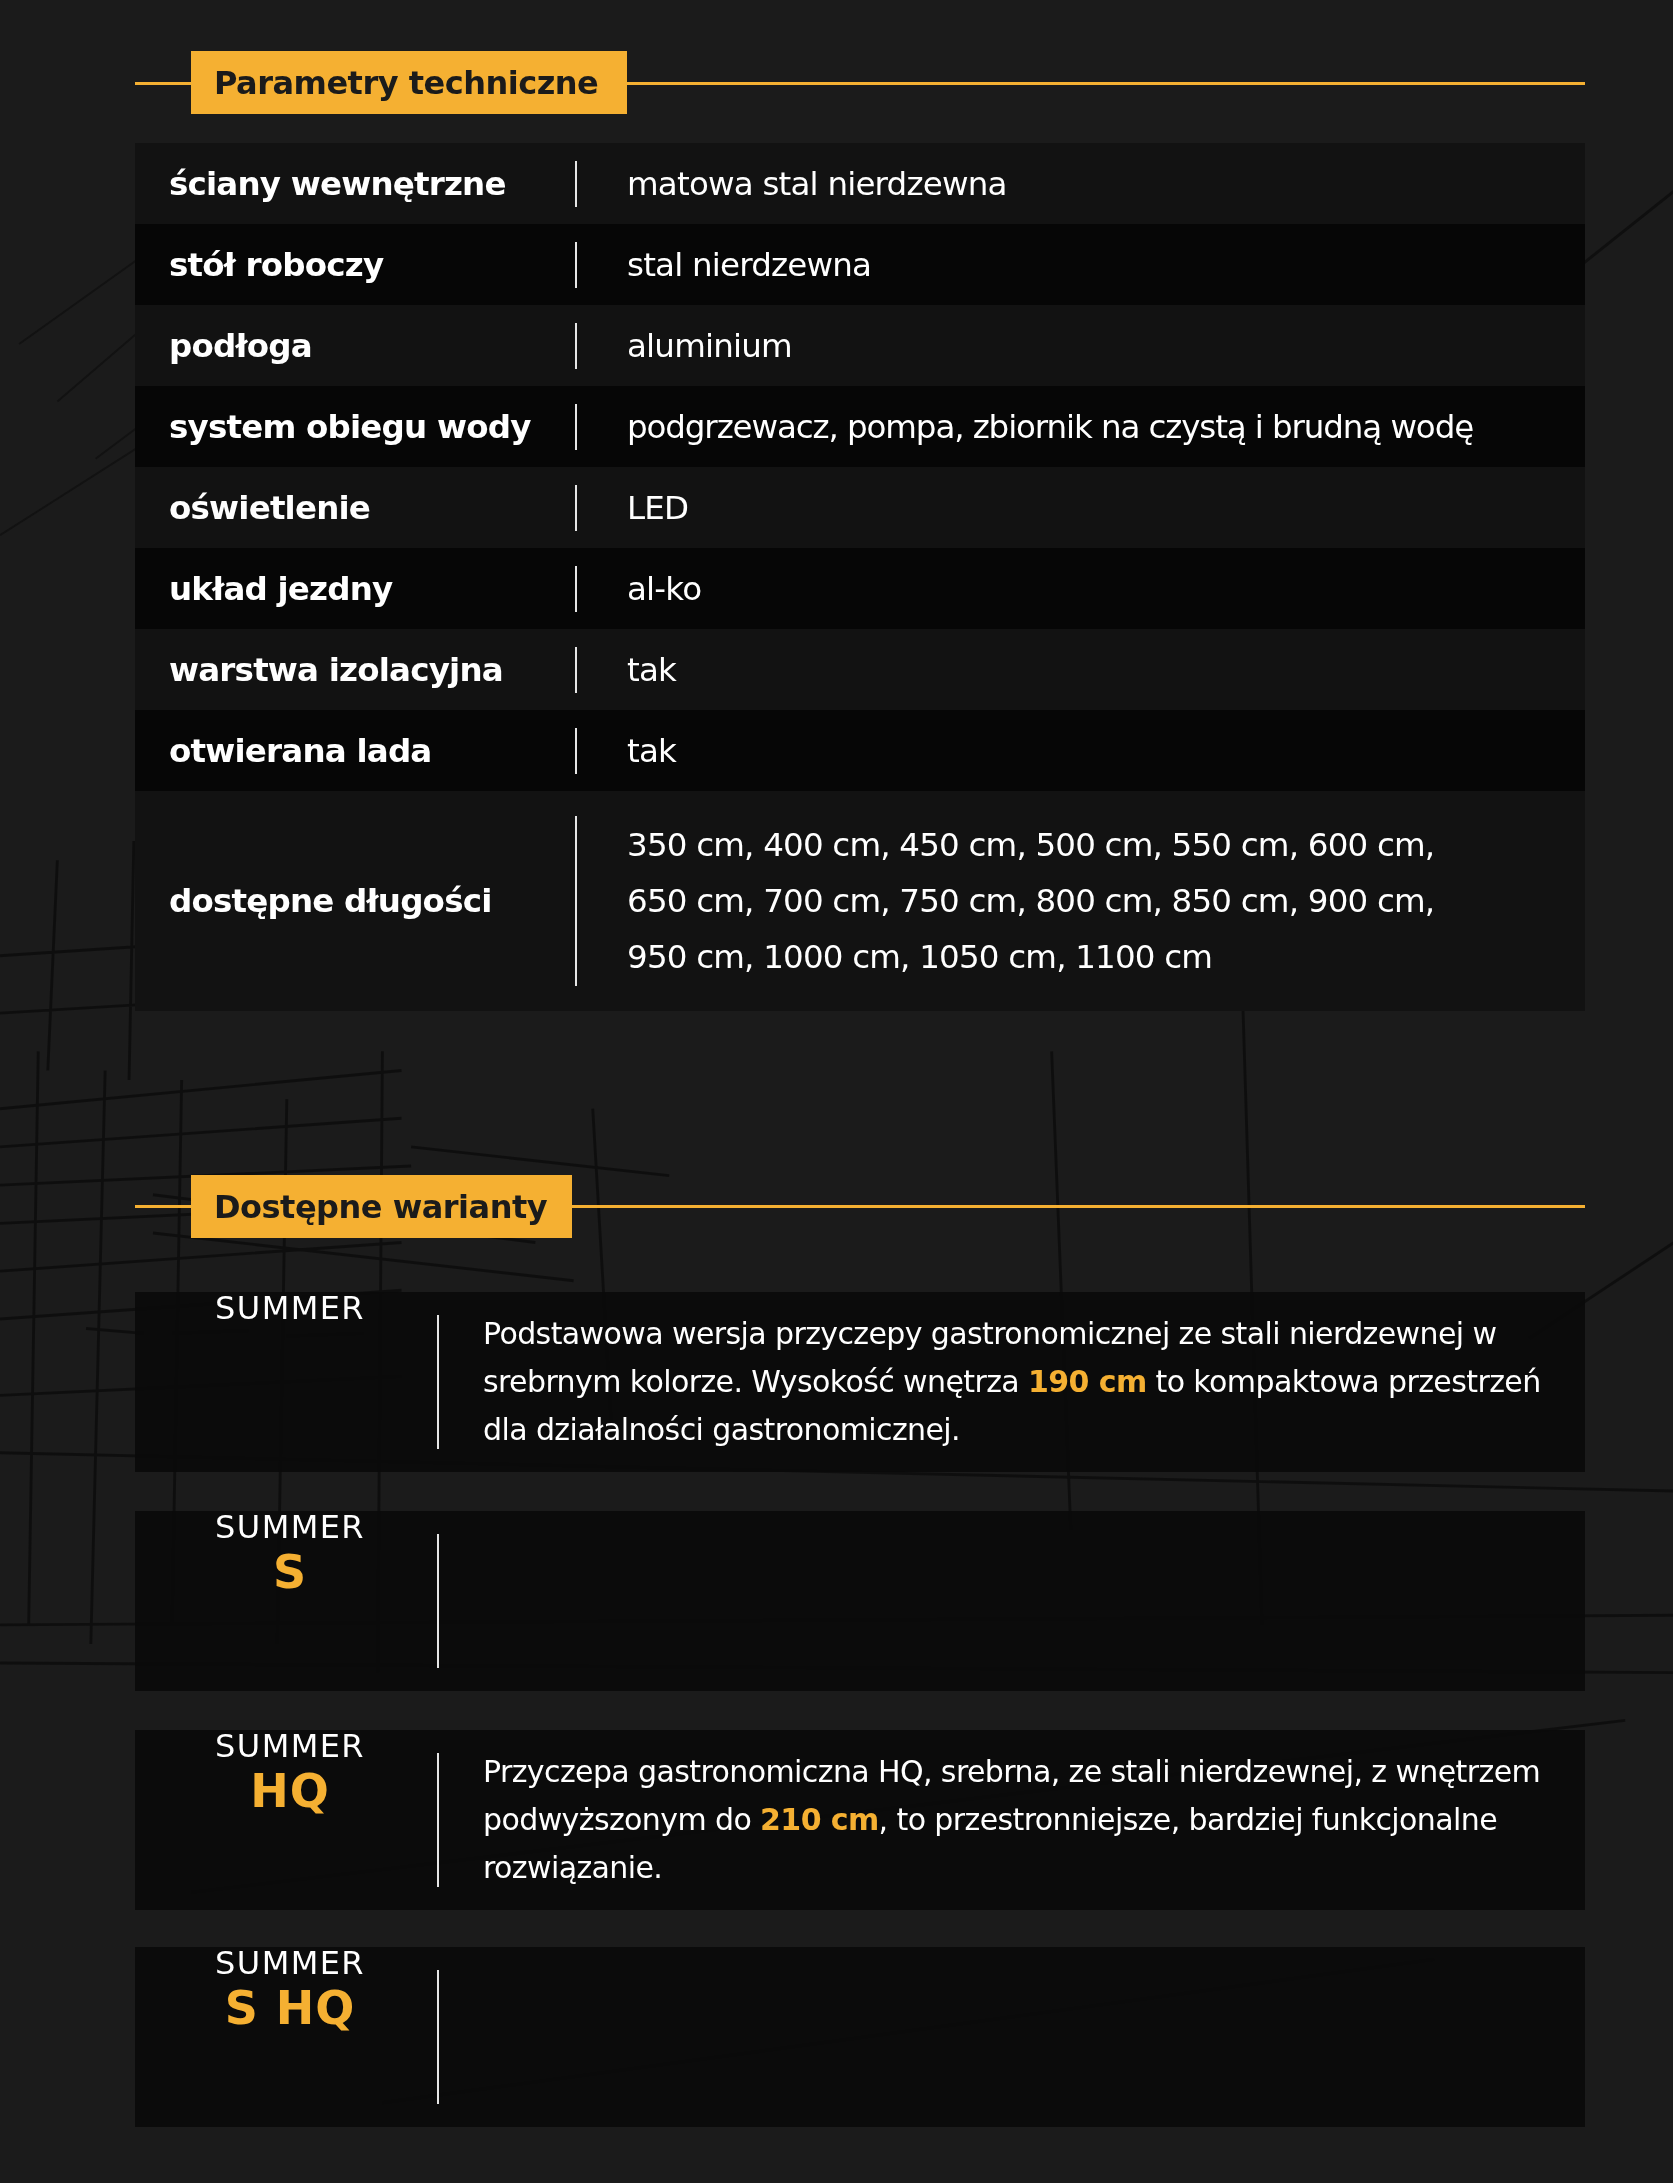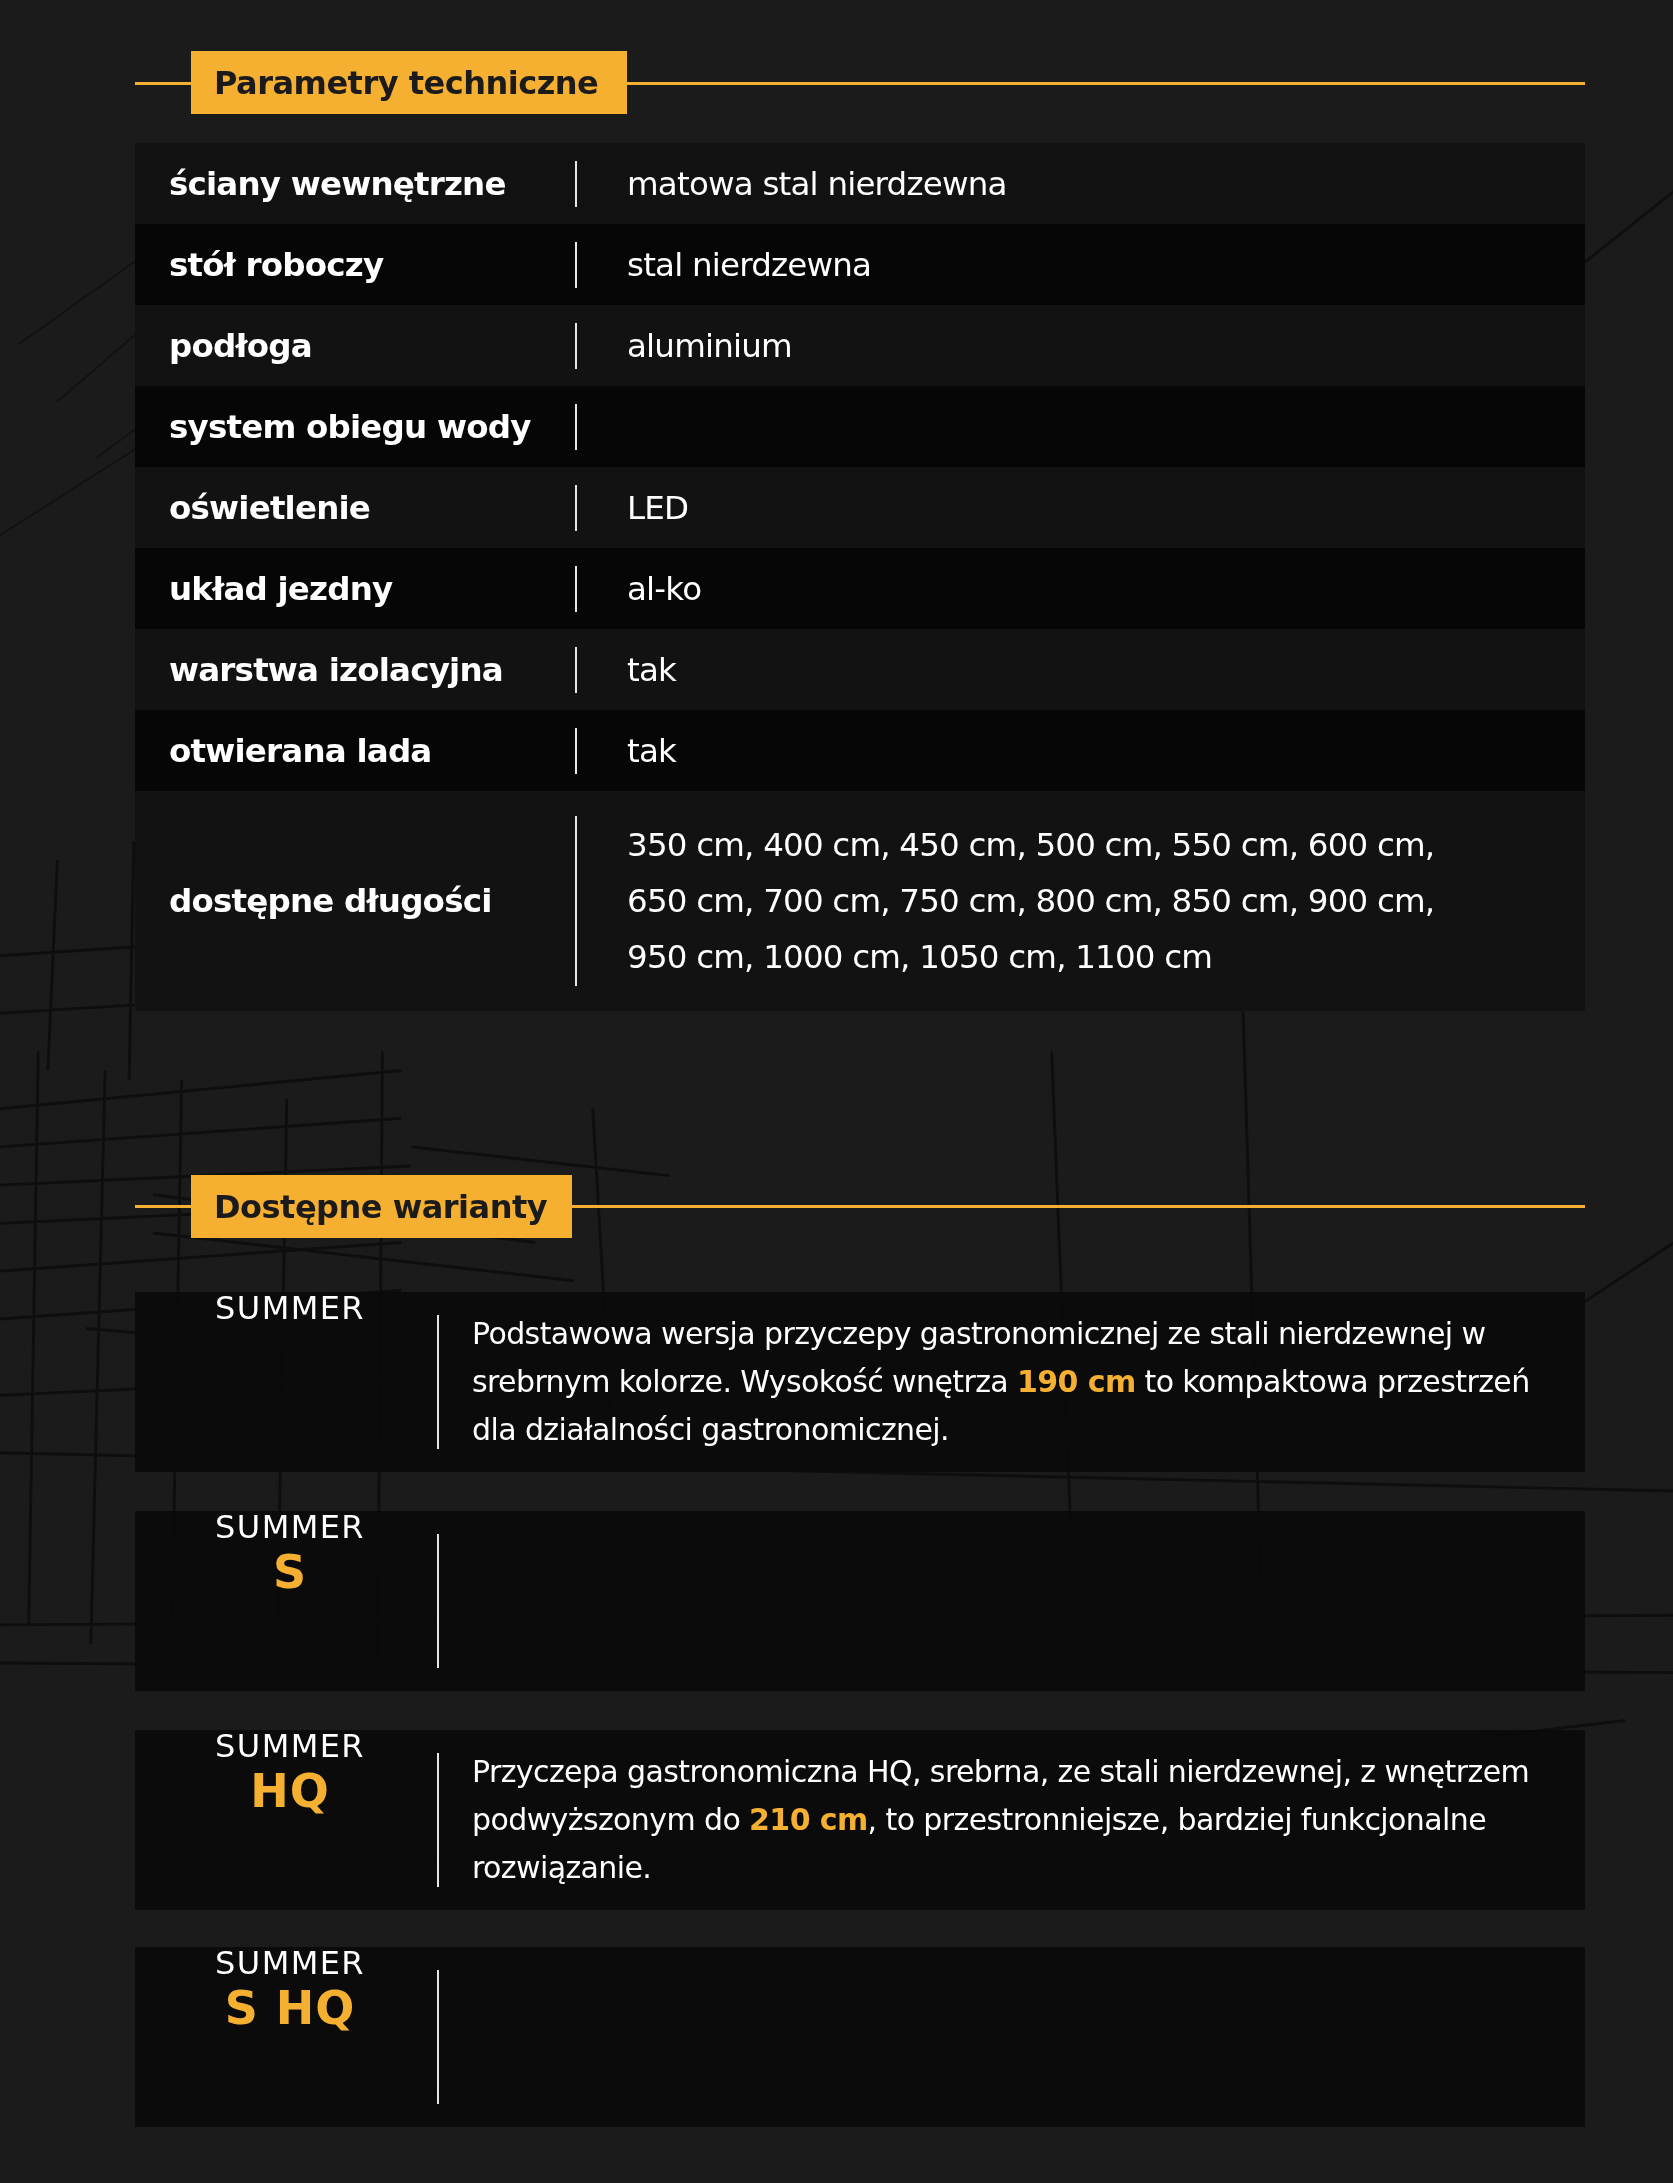--- a/index.html
+++ b/index.html
@@ -40,21 +40,21 @@
   }
   .variant-name {
     position: absolute; left: 50px; width: 210px; top: 0; bottom: 0;
     display: flex; flex-direction: column; align-items: center; justify-content: flex-start;
     line-height: 1;
   }
   .variant-base { font-family: "DejaVu Sans", sans-serif; font-size: 32px; letter-spacing: 1.4px; color: #fff; }
   .variant-suffix { font-family: "DejaVu Sans", sans-serif; font-weight: bold; font-size: 46px; color: #f5b032; margin-top: 5.7px; letter-spacing: 1px; }
   .variant-divider { position: absolute; left: 302px; top: 23px; bottom: 23px; width: 1.9px; background: #e6e6e6; }
   .variant-desc {
-    position: absolute; left: 337px; top: 0; bottom: 0; width: 1071px;
+    position: absolute; left: 348px; top: 0; bottom: 0; width: 1071px;
     display: flex; align-items: center;
     font-size: 30px; line-height: 48px; letter-spacing: -0.6px;
   }
   .variant-desc .hl { color: #f5b032; font-weight: bold; }
 </style>
 </head>
 <body>
 
 <svg class="bg-sketch" viewBox="0 0 1751 2284" preserveAspectRatio="none">
   <g stroke="#0c0c0c" stroke-width="3" fill="none" opacity="0.8">
@@ -86,20 +86,21 @@
     <span class="spec-value">stal nierdzewna</span>
   </div>
   <div class="spec-row">
     <span class="spec-label">podłoga</span>
     <span class="spec-divider"></span>
     <span class="spec-value">aluminium</span>
   </div>
   <div class="spec-row">
     <span class="spec-label">system obiegu wody</span>
     <span class="spec-divider"></span>
+    <span class="spec-value" style="letter-spacing:-1.1px;">podgrzewacz, pompa, zbiornik na czystą i brudną wodę</span>
   </div>
   <div class="spec-row">
     <span class="spec-label">oświetlenie</span>
     <span class="spec-divider"></span>
     <span class="spec-value">LED</span>
   </div>
   <div class="spec-row">
     <span class="spec-label">układ jezdny</span>
     <span class="spec-divider"></span>
     <span class="spec-value">al-ko</span>

